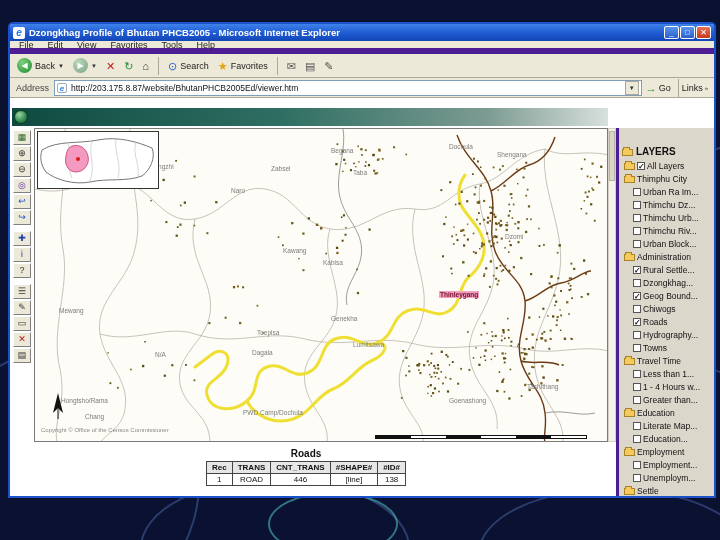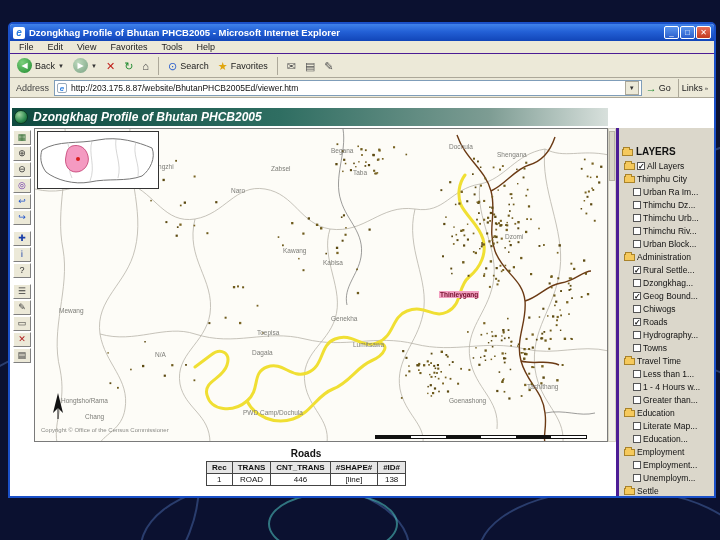--- a/index.html
+++ b/index.html
@@ -16,21 +16,21 @@
   .titlebar { height:17px; background:linear-gradient(180deg,#3f82ea,#2360d6 45%,#1145b8);
     border-radius:3px 3px 0 0; display:flex; align-items:center; padding:0 3px; color:#fff; }
   .ie-logo { width:12px; height:12px; background:#fff; border-radius:2px; color:#2a7de0;
     font-weight:bold; font-style:italic; font-size:10px; line-height:11px; text-align:center; margin-right:4px; }
   .title-text { font-size:9.5px; font-weight:bold; flex:1; white-space:nowrap; overflow:hidden; }
   .winbtns { display:flex; gap:1px; }
   .winbtn { width:15px; height:13px; border:1px solid #fff; border-radius:2px; color:#fff;
     font-size:8px; line-height:11px; text-align:center; background:linear-gradient(180deg,#5a95ee,#2a5ecc); }
   .winbtn.close { background:linear-gradient(180deg,#e8705a,#c23a1e); }
 
-  .menubar { height:13px; background:#ece9d8; border-bottom:1px solid #4c1d95; display:flex; align-items:center; padding-left:2px; }
+  .menubar { height:13px; background:#ece9d8; border-bottom:6px solid #4c1d95; display:flex; align-items:center; padding-left:2px; }
   .menu-item { font-size:9px; color:#222; padding:0 7px; }
 
   .toolbar { height:24px; background:#ece9d8; border-bottom:1px solid #aca899; display:flex; align-items:center; padding:0 4px; gap:3px; }
   .tb-sep { width:1px; height:18px; background:#aca899; margin:0 3px; }
   .tb-btn { display:flex; align-items:center; gap:3px; font-size:9px; color:#222; padding:1px 3px; }
   .nav-circle { width:15px; height:15px; border-radius:50%; color:#fff; font-size:8px; line-height:15px; text-align:center; }
   .nav-circle.green { background:radial-gradient(circle at 35% 30%,#7cd07c,#1e8a2e); }
   .nav-circle.dim { background:radial-gradient(circle at 35% 30%,#bcd8bc,#7aa383); }
   .glyph { font-size:11px; line-height:12px; }
   .caret { font-size:6px; color:#333; }
@@ -173,21 +173,20 @@
       <span class="links">
         <span>Links</span>
         <span class="caret">»</span>
       </span>
     </div>
 
     <div class="page">
 
       <div class="banner">
         <span class="globe-icon"></span>
-        <span class="banner-title">Dzongkhag Profile of Bhutan PHCB2005</span>
       </div>
 
       <div class="map-tools">
           <div class="tool-btn" style="color: rgb(46, 107, 46);">▦</div>
           <div class="tool-btn" style="color: rgb(51, 51, 51);">⊕</div>
           <div class="tool-btn" style="color: rgb(51, 51, 51);">⊖</div>
           <div class="tool-btn" style="color: rgb(106, 46, 168);">◎</div>
           <div class="tool-btn" style="color: rgb(34, 85, 204);">↩</div>
           <div class="tool-btn" style="color: rgb(34, 85, 204);">↪</div>
           <div class="tool-btn gap" style="color: rgb(26, 63, 168);">✚</div>

